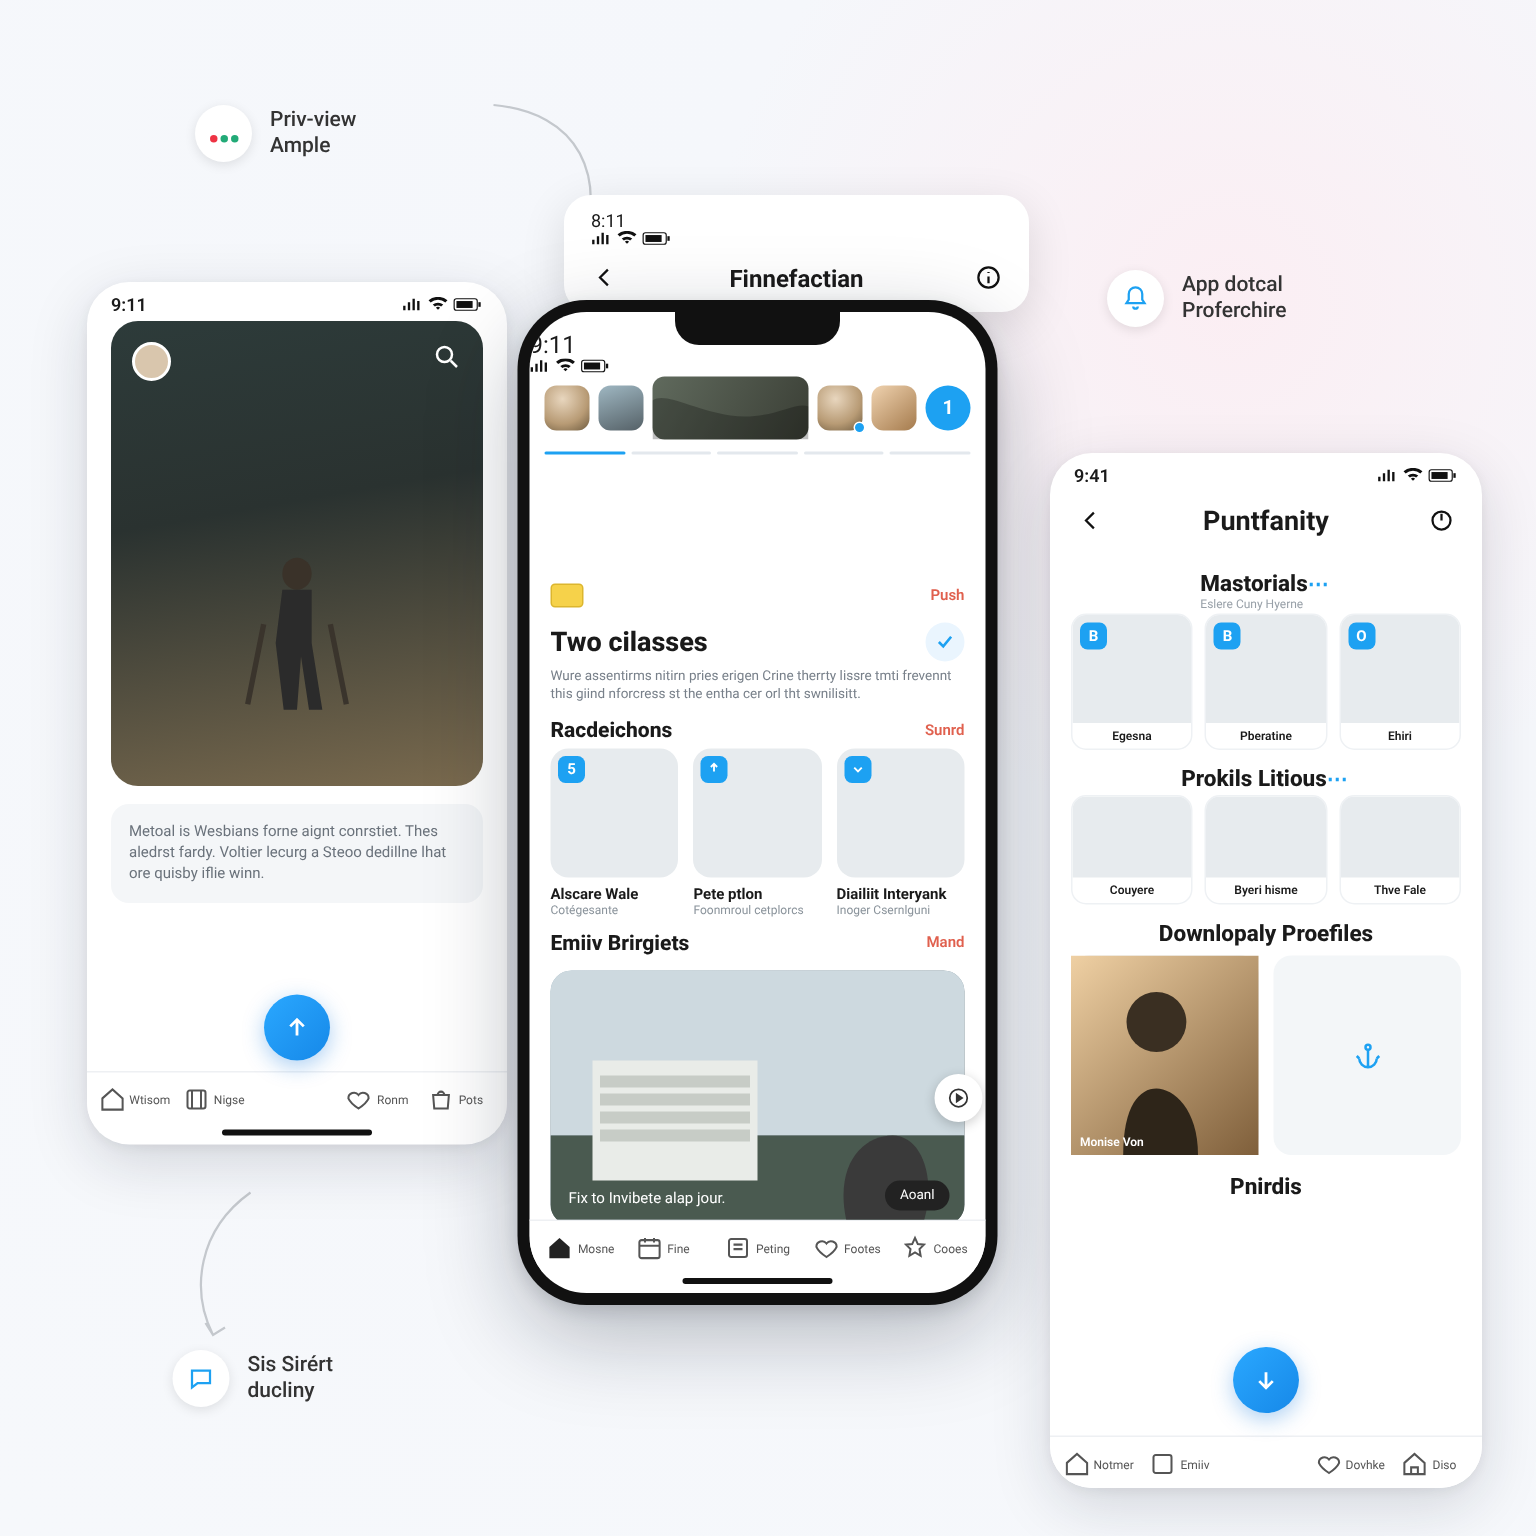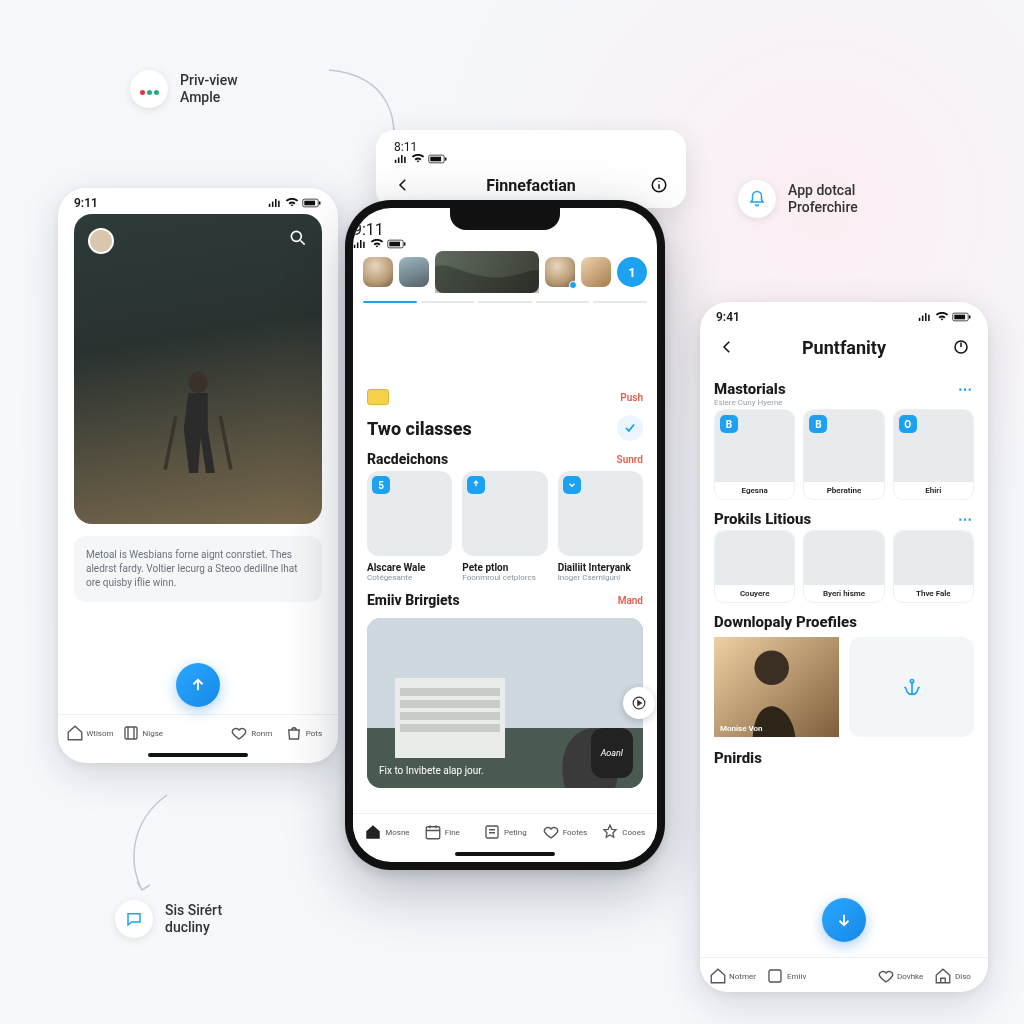--- a/index.html
+++ b/index.html
@@ -106,37 +106,37 @@
   .bodytext { font-size:9px; color:#78808a; line-height:1.35; margin-bottom:8px; }
   .cards { display:flex; gap:10px; }
   .card { flex:1; display:flex; flex-direction:column; }
   .card .thumb { width:100%; aspect-ratio:1; border-radius:12px; background:#e7ebee; position:relative; overflow:hidden; }
   .badge { position:absolute; top:5px; left:5px; width:18px; height:18px; border-radius:5px; background:#1da1f2; color:#fff; display:flex; align-items:center; justify-content:center; font-size:10px; font-weight:700; }
   .card .ct { font-size:10px; font-weight:700; margin-top:6px; }
   .card .cs { font-size:8px; color:#8a939b; }
   .bigcard { margin-top:10px; border-radius:14px; overflow:hidden; position:relative; height:170px;
     background:linear-gradient(180deg,#a8b5bd 0%,#5c6568 100%); }
   .bigcard .cap { position:absolute; left:12px; bottom:12px; color:#fff; font-size:10px; }
-  .bigcard .pill { position:absolute; right:10px; bottom:10px; background:#222; color:#fff; font-size:9px; padding:20px 10px; border-radius:12px;font-style:italic; }
+  .bigcard .pill { position:absolute; right:10px; bottom:10px; background:#222; color:#fff; font-size:9px; padding:5px 10px; border-radius:12px; }
   .playbtn { position:absolute; right:-12px; top:50%; transform:translateY(-50%); width:32px; height:32px; border-radius:50%; background:#fff; box-shadow:0 2px 8px rgba(0,0,0,.2); display:flex; align-items:center; justify-content:center; }
 
   
   .p3 { left:700px; top:302px; width:288px; height:690px; }
   .p3 .content3 { flex:1; overflow:hidden; padding:0 14px; }
-  .row-head { display:flex; justify-content:space-between; align-items:baseline; margin:10px 0 2px; }
+  .row-head { display:flex; justify-content:center; align-items:baseline; margin:10px 0 2px; }
   .row-head h4 { font-size:15px; font-weight:800; }
   .row-head .sub { font-size:8px; color:#98a0a8; }
   .row-head .moredots { color:#1da1f2; font-size:14px; letter-spacing:2px; font-weight:900; }
   .grid3 { display:flex; gap:8px; }
   .pcard { flex:1; border:1px solid #eef1f4; border-radius:10px; overflow:hidden; display:flex; flex-direction:column; background:#fff; }
   .pcard .ph { width:100%; height:72px; background:#e7ebee; position:relative; }
   .pcard .pn { font-size:8px; font-weight:600; text-align:center; padding:4px 2px; }
   .sm .ph { height:54px; }
   .wide { display:flex; gap:10px; margin-top:6px; }
-  .wide .wimg { flex:1; height:100px; border-radius:12px; background:#e7ebee; position:relative; }
+  .wide .wimg { flex:1; height:133px; border-radius:12px; background:#e7ebee; position:relative; }
   .anchor-ic { width:20px;height:20px;color:#1da1f2; }
   .p3 .fabpos { position:absolute; bottom:50px; left:50%; transform:translateX(-50%); }
 
   
   .grad-a { background: radial-gradient(circle at 40% 30%, #e8d6be 0%, #b89b75 60%, #6e5b3f 100%); }
   .grad-b { background: linear-gradient(160deg,#9fb7c2,#556167); }
   .grad-c { background: linear-gradient(140deg,#f0d3b0,#a57b4d); }
   .grad-d { background: linear-gradient(150deg,#738564,#3c4637); }
   .grad-e { background: linear-gradient(160deg,#e8c5a0,#8f6c47); }
   .grad-f { background: linear-gradient(150deg,#b9c8d2,#5e6c74); }
@@ -353,20 +353,21 @@
         <span class="more" style="font-size:10px;color:#e0604e;font-weight:600;">Push</span>
       </div>
       <div class="sec-head">
         <h3>Two cilasses</h3>
         <div style="width:26px;height:26px;border-radius:50%;background:#eaf5fe;display:flex;align-items:center;justify-content:center;">
             <svg width="14" height="14" viewBox="0 0 24 24" fill="none" stroke="#1da1f2" stroke-width="3">
               <path d="M5 12l5 5 9-11"></path>
             </svg>
           </div>
       </div>
+      <div class="bodytext">Wure assentirms nitirn pries erigen Crine therrty lissre tmti frevennt this giind nforcress st the entha cer orl tht swnilisitt.</div>
 
       <div class="sec-head">
         <h3 style="font-size:14px;">Racdeichons</h3>
         <span class="more">Sunrd</span>
       </div>
       <div class="cards">
         <div class="card">
           <div class="thumb grad-a">
               <div class="badge">5</div>
             </div>

